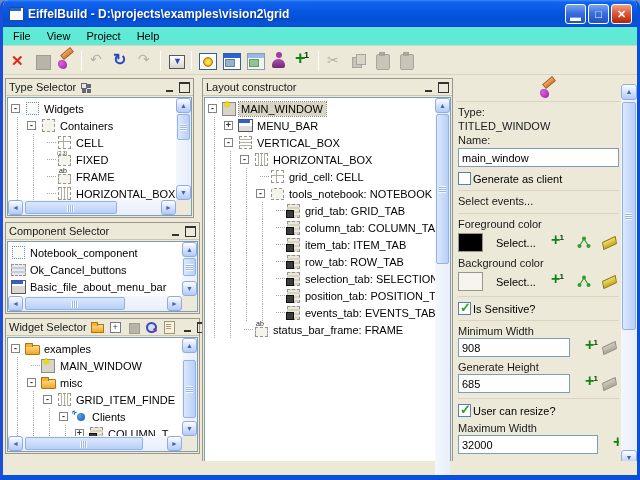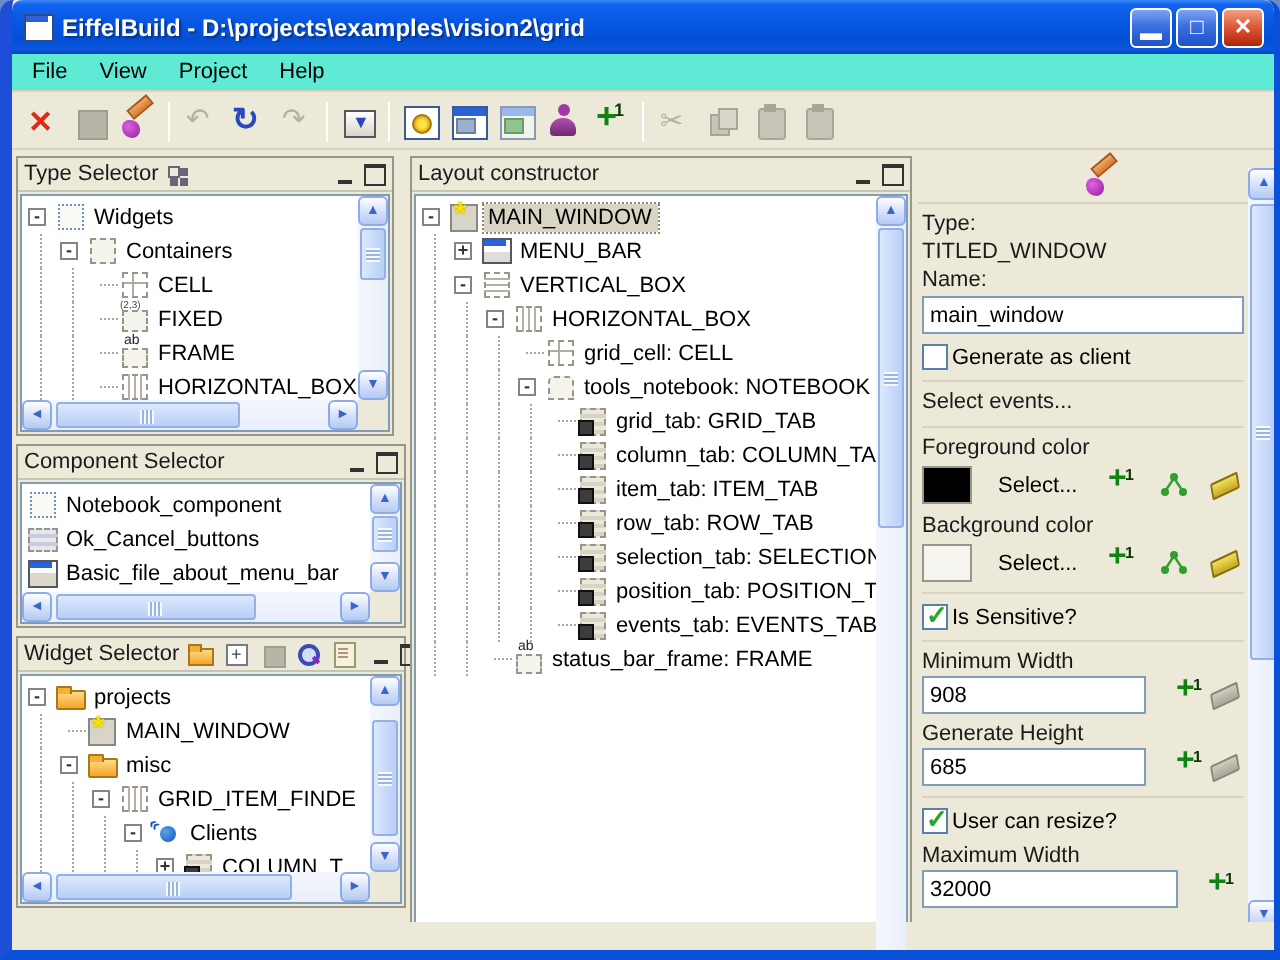--- a/index.html
+++ b/index.html
@@ -1,19 +1,19 @@
 <!DOCTYPE html>
 <html><head>
 <meta charset="utf-8">
 <style>
   html,body{margin:0;padding:0;background:#6a8cc8;}
   *{box-sizing:border-box;}
   body{font-family:"Liberation Sans",sans-serif;font-size:11px;color:#000;}
   .window{position:relative;width:640px;height:480px;background:#ece9d8;
-    border-left:6px solid #1d4ed8;border-right:3px solid #0a50d8;border-bottom:5px solid #0a50d8;
+    border-left:3px solid #1d4ed8;border-right:3px solid #0a50d8;border-bottom:5px solid #0a50d8;
     border-radius:7px 7px 0 0;overflow:hidden;}
   
   .titlebar{position:absolute;left:0;top:0;right:0;height:27px;
     background:linear-gradient(180deg,#3b8bf8 0%,#1263ee 8%,#0757e3 40%,#0350d4 75%,#0a55dd 92%,#0845b8 100%);
     display:flex;align-items:center;padding:0 5px;border-radius:5px 5px 0 0;}
   .appicon{width:16px;height:15px;position:relative;margin-right:4px;flex:none;}
   .appicon::before{content:'';position:absolute;left:1px;top:1px;width:13px;height:12px;background:#fff;border:1px solid #2a4a8a;}
   .appicon::after{content:'';position:absolute;left:2px;top:2px;width:11px;height:3px;background:#2a62d8;}
   .title-text{color:#fff;font-weight:bold;font-size:12px;text-shadow:1px 1px 1px #07318a;white-space:nowrap;overflow:hidden;}
   .caption-btns{margin-left:auto;display:flex;gap:2px;}
@@ -144,21 +144,21 @@
   .p-widget{left:2px;top:243px;width:195px;height:136px;}
   .p-layout{left:199px;top:3px;width:251px;height:440px;}
   
   .p-right{position:absolute;left:453px;top:3px;width:181px;height:388px;background:#ece9d8;}
   .rp-tools{height:24px;border-bottom:1px solid #d8d4c0;display:flex;align-items:center;padding-left:2px;}
   .rp-body{position:absolute;left:2px;right:18px;top:26px;bottom:0;overflow:hidden;}
   .rp-label{margin:2px 0 1px;color:#1a1a1a;}
   .rp-input{display:block;height:19px;border:1px solid #7f9db9;background:#fff;font-family:"Liberation Sans",sans-serif;font-size:11px;padding:1px 3px;margin:2px 0 4px;}
   .w-full{width:100%;}
   .w-num{width:112px;margin:0;}
-  .w-max{width:128px;margin:0;}
+  .w-max{width:140px;margin:0;}
   .sep{border:none;border-top:1px solid #d8d4c0;margin:5px 0 4px;}
   .cbrow{display:flex;align-items:center;gap:2px;margin:5px 0;}
   .cb{width:13px;height:13px;background:#fff;border:1px solid #5a7fa8;position:relative;flex:none;}
   .cb.checked::after{content:'\2713';position:absolute;left:1px;top:-3px;font-size:13px;font-weight:bold;color:#2aa42a;}
   .colorrow{display:flex;align-items:center;margin:3px 0 5px;}
   .swatch{width:25px;height:19px;border:1px solid #9a968a;flex:none;}
   .sel-btn{margin-left:10px;padding:1px 3px;}
   .numrow{display:flex;align-items:center;margin:0 0 4px;}
   .mini{display:inline-block;position:relative;width:16px;height:15px;flex:none;}
   .mini-addone::before{content:'+';position:absolute;left:1px;top:-4px;font-size:16px;font-weight:bold;color:#108410;}
@@ -376,21 +376,21 @@
         <span class="wi wi-doc"></span>
         <span class="psp"></span>
         <span class="pbtn pmin"></span>
         <span class="pbtn pmax"></span>
       </div>
       <div class="pbody">
         <div class="tree">
             <div class="trow">
               <span class="toggle">-</span>
               <span class="ic ic-folder"></span>
-              <span class="tlabel">projects</span>
+              <span class="tlabel">examples</span>
             </div>
             <div class="trow">
               <span class="tsp"></span>
               <span class="tstub"></span>
               <span class="ic ic-starburst"></span>
               <span class="tlabel">MAIN_WINDOW</span>
             </div>
             <div class="trow">
               <span class="tsp"></span>
               <span class="toggle">-</span>

